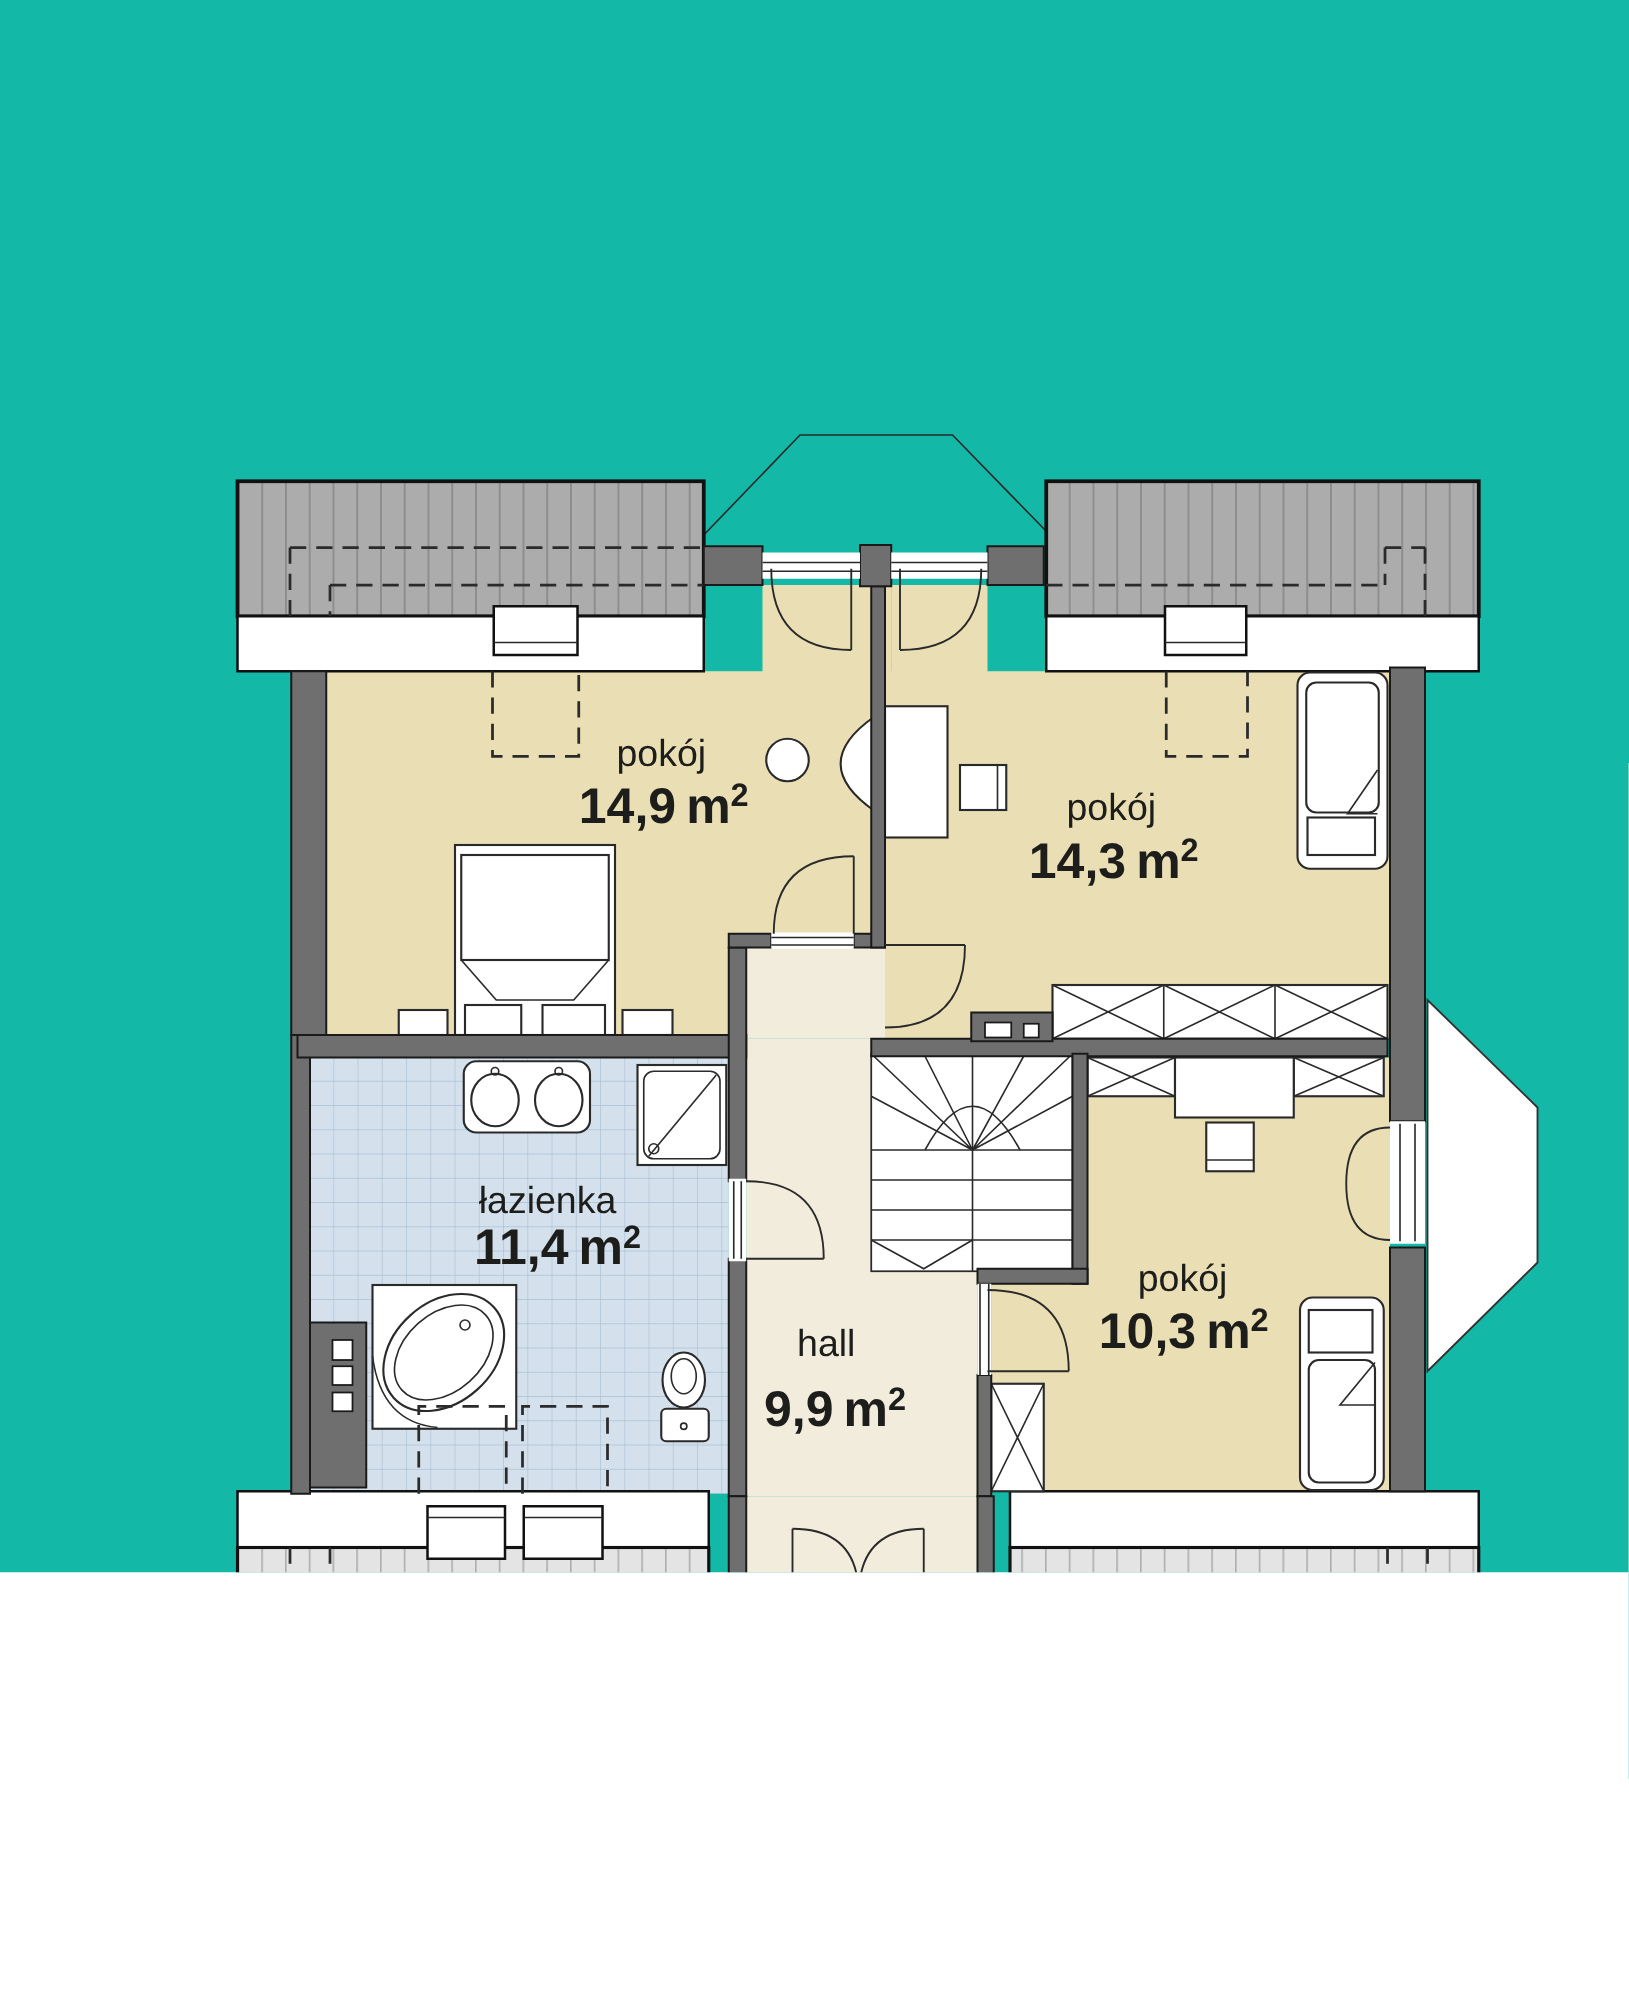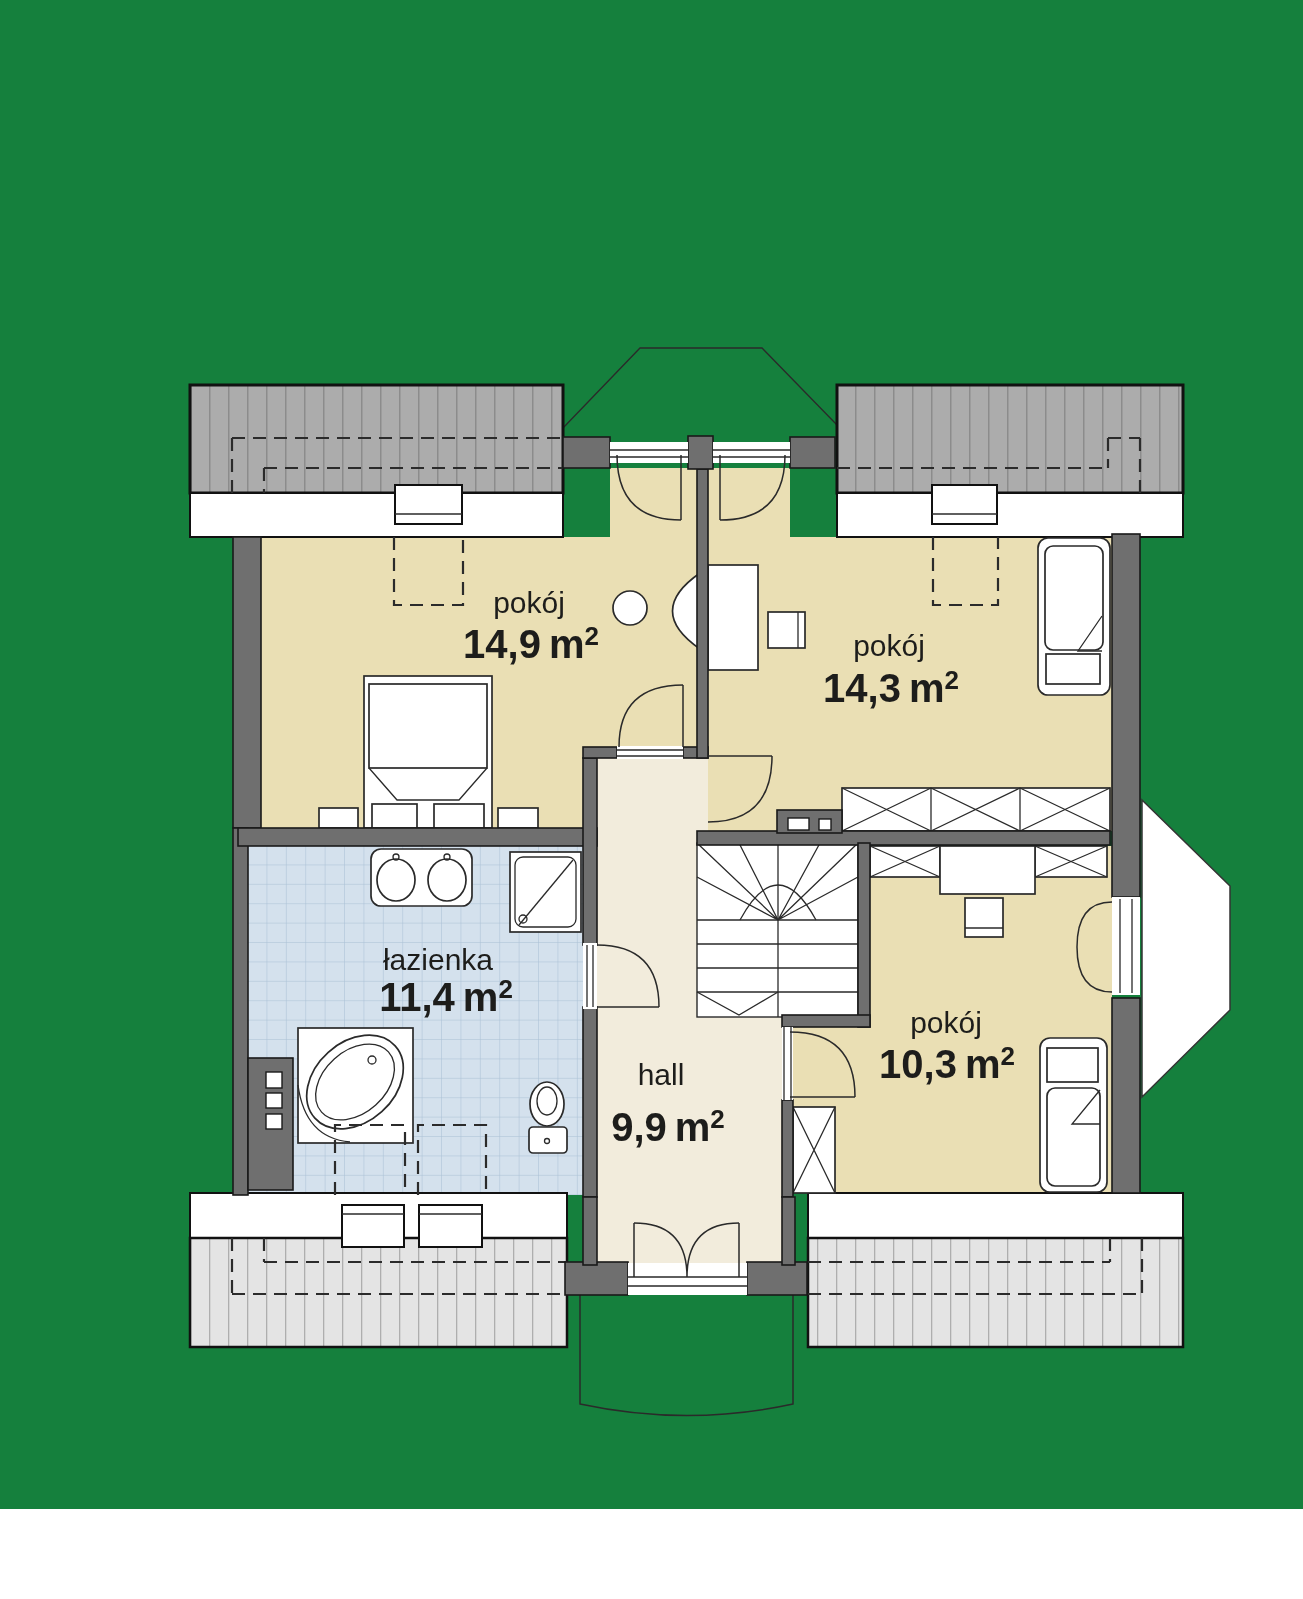--- a/index.html
+++ b/index.html
@@ -1,16 +1,16 @@
 <!DOCTYPE html>
 <html><head>
 <meta charset="utf-8">
 <style>
   html,body{margin:0;padding:0;background:#fff;}
-  #stage{position:relative;width:1303px;height:1509px;background:#15803d;overflow:hidden;}
+  #stage{position:relative;width:1303px;height:1258px;background:#14b8a6;overflow:hidden;}
   svg{position:absolute;left:0;top:0;}
   .wall{fill:#6f6f6f;stroke:#1a1a1a;stroke-width:1.6;}
   .wallsq{fill:#fff;stroke:#1a1a1a;stroke-width:1.4;}
   .floor-room{fill:#eadfb4;}
   .floor-hall{fill:#f2ecdc;}
   .floor-stair{fill:#ffffff;stroke:#2a2a2a;stroke-width:1.4;}
   .furn{fill:#fff;stroke:#2a2a2a;stroke-width:1.7;}
   .thin{stroke:#2a2a2a;stroke-width:1.3;fill:none;}
   .arc{stroke:#2a2a2a;stroke-width:1.5;fill:none;}
   .dash{stroke:#2b2b2b;stroke-width:2.2;fill:none;stroke-dasharray:13 8;}

